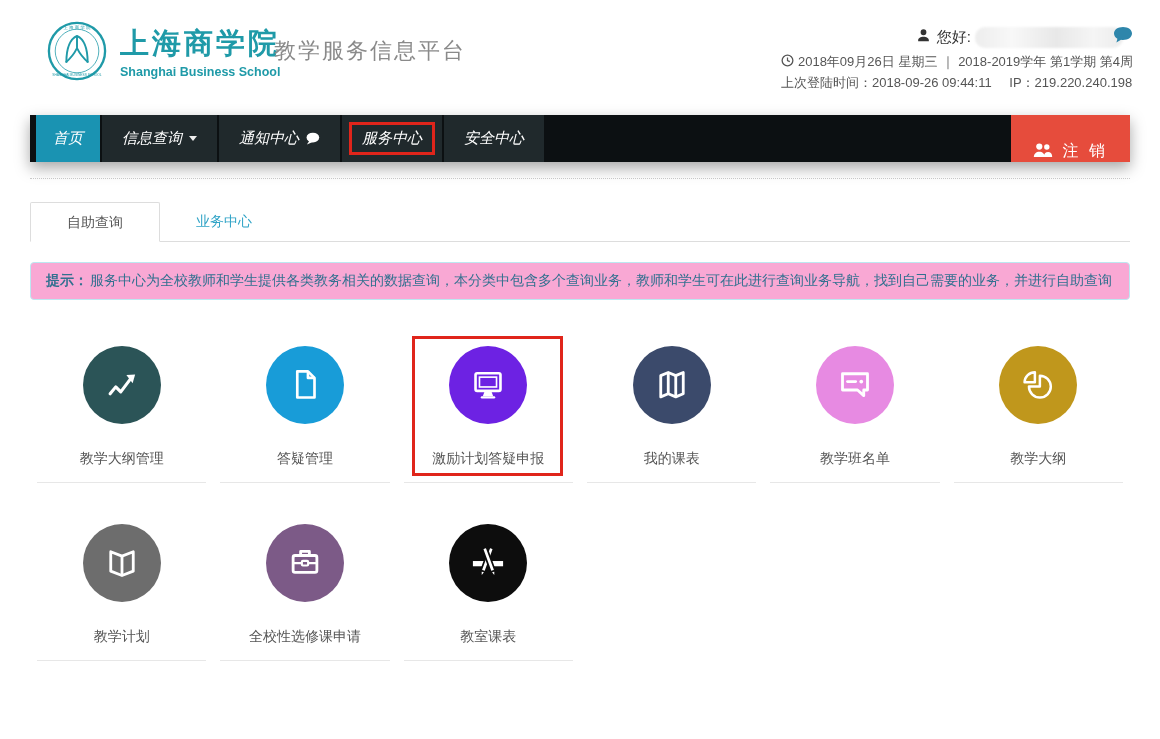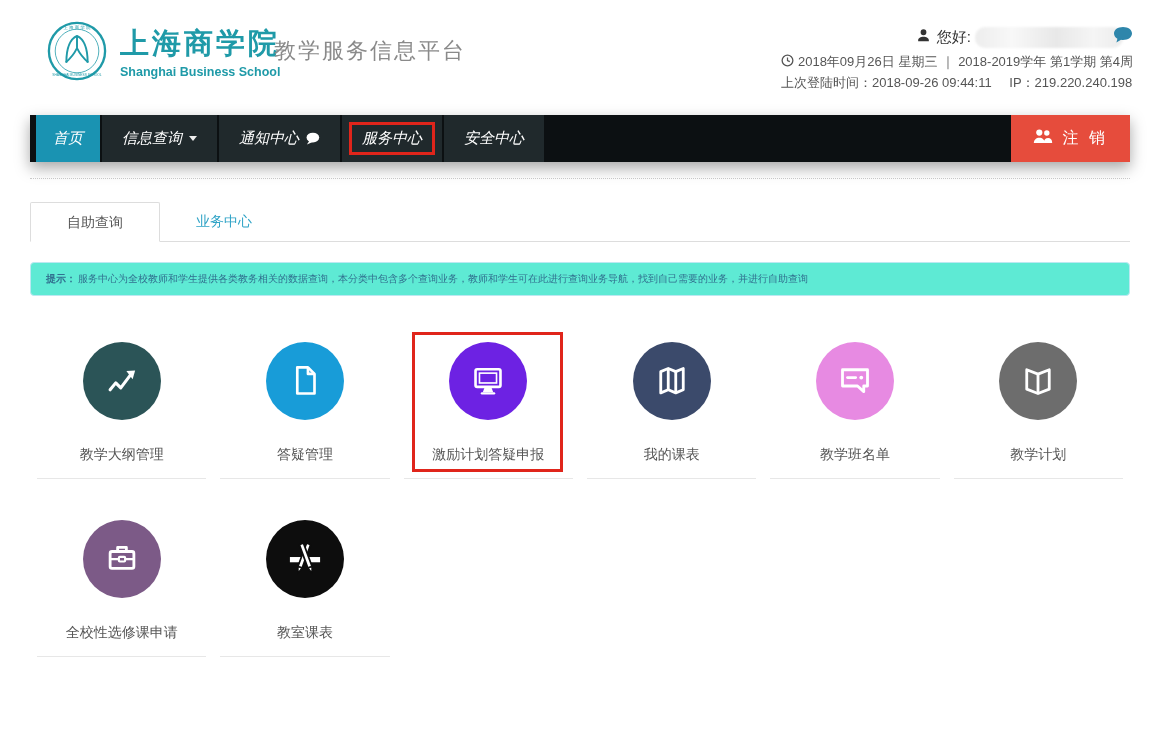--- a/index.html
+++ b/index.html
@@ -32,34 +32,34 @@
     display:flex; align-items:stretch; box-shadow:0 6px 14px rgba(0,0,0,.35); padding-left:6px; }
   .nav-item { position:relative; display:flex; align-items:center; padding:0 20px; margin-right:2px;
     background:#20292c; color:#fff; font-size:15px; cursor:pointer;font-style:italic; }
   .nav-item.active { background:#1a93b2; padding:0 17px; }
   .caret { display:inline-block; margin-left:7px; border-left:4px solid transparent;
     border-right:4px solid transparent; border-top:5px solid #eee; }
   .nav-bubble { margin-left:6px; display:flex; }
   .red-box { position:absolute; top:7px; bottom:7px; left:7px; right:7px;
     border:3px solid #e0251b; pointer-events:none; }
   .flex-spacer { flex:1; }
-  .logout { display:flex; align-items:center; gap:9px; padding:0 22px; background:#e64c3c;
+  .logout { display:flex; align-items:flex-end; gap:9px; padding:0 22px; background:#e64c3c;
     color:#fff; font-size:16px; letter-spacing:3px; cursor:pointer; }
 
   
   main { margin:0 30px; }
   h1 { font-size:24px; font-weight:400; color:#333; padding-top:35px; padding-bottom:26px;
     border-bottom:1px dotted #ccc; letter-spacing:1px;font-family:Liberation Mono, monospace; }
   .tabs { margin-top:23px; border-bottom:1px solid #ddd; display:flex; height:40px; }
   .tab { padding:0 36px; line-height:39px; font-size:14px; cursor:pointer; }
   .tab.active { border:1px solid #ddd; border-bottom:1px solid #fff; margin-bottom:-1px;
     background:#fff; color:#555; border-radius:2px 2px 0 0; }
   .tab.link { color:#2fa3c6; }
-  .tip { margin-top:20px; background:#5eead4; border:1px solid #bce8f1; border-radius:4px;
-    padding:9px 15px; font-size:10px; color:#31708f; }
+  .tip { margin-top:20px; background:#f9a8d4; border:1px solid #bce8f1; border-radius:4px;
+    padding:9px 15px; font-size:14px; color:#31708f; }
   .tip b { margin-right:2px; }
 
   .grid { margin-top:38px; display:grid; grid-template-columns:repeat(6,1fr); row-gap:33px; }
   .tile { position:relative; height:145px; margin:0 7px; border-bottom:1px solid #e7e7e7;
     display:flex; flex-direction:column; align-items:center; cursor:pointer; }
   .circle { width:78px; height:78px; border-radius:50%; margin-top:8px;
     display:flex; align-items:center; justify-content:center; }
   .tile-label { margin-top:26px; font-size:14px; color:#555; white-space:nowrap; }
   .tile .red-annot { position:absolute; top:-2px; left:8px; right:10px; bottom:6px;
     border:3px solid #e0251b; pointer-events:none; }
@@ -219,20 +219,29 @@
         <div class="circle" style="background: rgb(231, 138, 226);">
           <svg width="40" height="40" viewBox="0 0 64 64">
             <path d="M12 14 H52 V40 H46 V49 L36 40 H12 Z" fill="none" stroke="#fff" stroke-width="4.5" stroke-linejoin="round"></path>
             <path d="M20 26.5 H33" stroke="#fff" stroke-width="4.5" stroke-linecap="round"></path>
             <circle cx="42" cy="26.5" r="3" fill="#fff"></circle>
           </svg>
         </div>
         <div class="tile-label">教学班名单</div>
       </div>
       <div class="tile">
+        <div class="circle" style="background: rgb(192, 151, 28);">
+          <svg width="40" height="40" viewBox="0 0 64 64">
+            <path d="M35 17 a17.5 17.5 0 1 1 -17.5 17.5 h17.5 z" fill="none" stroke="#fff" stroke-width="4" stroke-linejoin="round"></path>
+            <path d="M27 11.5 A16.5 16.5 0 0 0 10.5 27.5 L27 27.5 Z" fill="none" stroke="#fff" stroke-width="4" stroke-linejoin="round"></path>
+          </svg>
+        </div>
+        <div class="tile-label">教学大纲</div>
+      </div>
+      <div class="tile">
         <div class="circle" style="background: rgb(109, 109, 109);">
           <svg width="40" height="40" viewBox="0 0 64 64">
             <path d="M14 14 L32 21 L50 14 V45 L32 52 L14 45 Z" fill="none" stroke="#fff" stroke-width="4.5" stroke-linejoin="round"></path>
             <path d="M32 21 V52" stroke="#fff" stroke-width="4.5"></path>
           </svg>
         </div>
         <div class="tile-label">教学计划</div>
       </div>
       <div class="tile">
         <div class="circle" style="background: rgb(124, 90, 135);">

